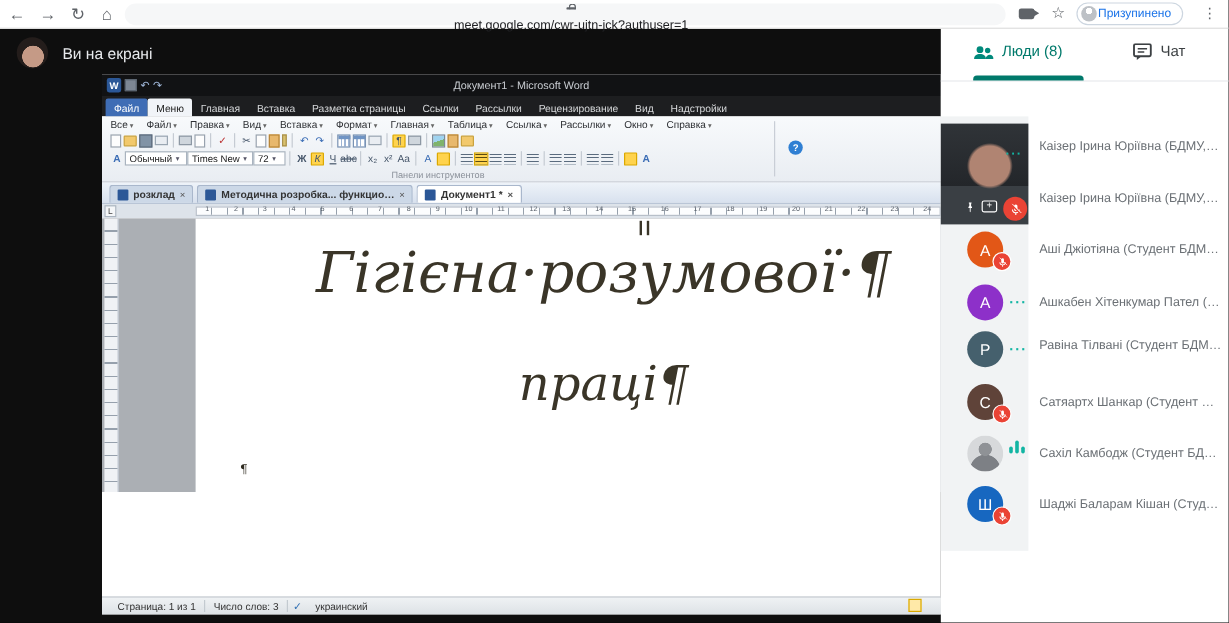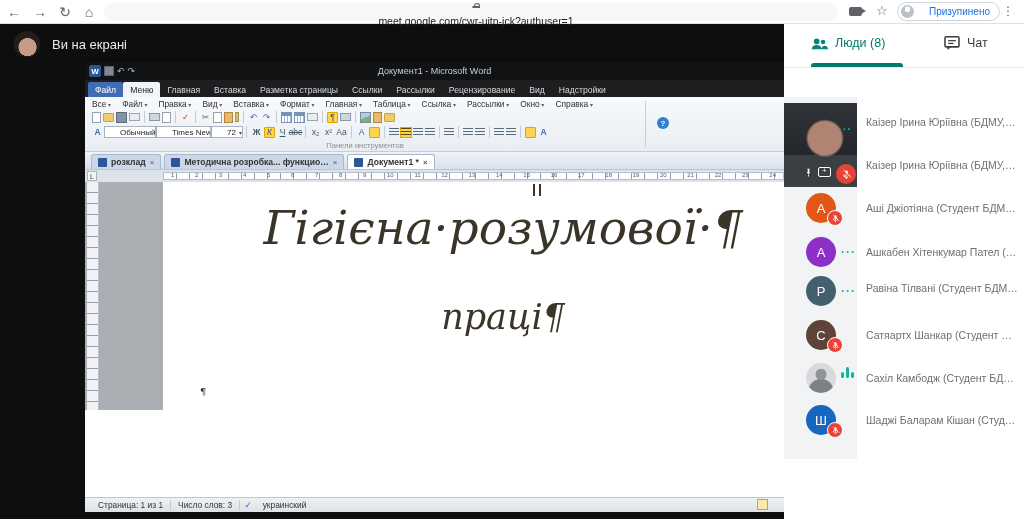--- a/index.html
+++ b/index.html
@@ -16,21 +16,21 @@
           border-radius:9px; display:flex; align-items:center; padding-left:10px; gap:7px;flex-direction:column; }
   .addr .url { font-size:10.5px; color:#202124; }
   .lock { width:8px; height:6px; border:1px solid #5f6368; border-radius:1px; position:relative; margin-top:3px; }
   .lock:before { content:""; position:absolute; left:1px; top:-4px; width:4px; height:4px;
                  border:1px solid #5f6368; border-bottom:none; border-radius:3px 3px 0 0; }
   .cam { position:absolute; left:849px; top:7px; width:13px; height:9px; background:#5f6368; border-radius:2px; }
   .cam:after { content:""; position:absolute; right:-4px; top:1px; border-left:5px solid #5f6368;
                border-top:3.5px solid transparent; border-bottom:3.5px solid transparent; }
   .star { position:absolute; left:876px; top:3px; font-size:13px; color:#5f6368; }
   .pausepill { position:absolute; left:897px; top:2px; height:19px; padding:0 9px 0 3px; border:1px solid #cdd6e0;
-               border-radius:10px; display:flex; align-items:center; gap:15px; background:#fff; }
+               border-radius:10px; display:flex; align-items:center; gap:1px; background:#fff; }
   .pausepill .pav { width:13px; height:13px; border-radius:50%; background:#bdc1c6;
                     background:radial-gradient(circle at 50% 32%, #fff 0 24%, #bdc1c6 25%); }
   .pausepill span { font-size:10px; color:#1a73e8; }
   .chromedots { position:absolute; left:1002px; top:4px; font-size:12px; color:#5f6368; }
 
   
   .banner-avatar { position:absolute; left:14px; top:31px; width:26px; height:26px; border-radius:50%;
        background:radial-gradient(circle at 52% 62%, #c59a86 0 42%, #241d1b 44%); }
   .banner-label { position:absolute; left:52px; top:37px; font-size:13px; color:#e8eaed; }
 
@@ -66,21 +66,21 @@
   .ic.brush { background:#d9c16d; width:4px; height:10px; border:1px solid #a8904e; }
   .ic.blue { color:#3a6cb5; }
   .ic.tbl { background:
       linear-gradient(#6f94c4,#6f94c4) 0 0/11px 3px no-repeat, 
       repeating-linear-gradient(90deg,#fff 0 2px,#9db4d4 2px 3px); border:1px solid #7a93b4; }
   .ic.img { background:linear-gradient(160deg,#9fd3f0 50%,#7fb36d 50%); border:1px solid #7d8a98; }
   .ic.hl { background:#ffd34d; border:1px solid #dba800; border-radius:1px; }
   .sep { width:1px; height:12px; background:#c5cbd3; margin:0 3px; flex:none; }
   .fmtr { display:flex; align-items:center; padding:3px 0 0 6px; height:15px; }
   .dd { background:#fff; border:1px solid #a9b3bf; height:12px; display:flex; align-items:center;
-        padding:0 15px; font-size:8px; color:#222; white-space:nowrap; overflow:hidden; flex:none; }
+        padding:0 3px; font-size:8px; color:#222; white-space:nowrap; overflow:hidden; flex:none; }
   .dd:after { content:"▾"; font-size:6px; color:#556; margin-left:3px; }
   .fb { font-weight:bold; } .fi { font-style:italic; } .fu { text-decoration:underline; }
   .fs { text-decoration:line-through; }
   .alignic { width:10px; height:9px; margin:0 1px; flex:none;
       background:repeating-linear-gradient(#5a6b7e 0 1px,transparent 1px 3px); }
   .alignic.hl { background:repeating-linear-gradient(#5a4a10 0 1px,#ffd34d 1px 3px); outline:1px solid #dba800; }
   .grouplabel { position:absolute; bottom:1px; left:0; width:560px; text-align:center; font-size:7.6px; color:#8a9099; }
   .rsep { position:absolute; left:560px; top:4px; bottom:4px; width:1px; background:#c9ced6; }
   .helpic { position:absolute; left:572px; top:20px; width:12px; height:12px; border-radius:50%;
             background:#2f7fd3; color:#fff; font-size:8px; font-weight:bold; display:flex;
@@ -109,21 +109,21 @@
   .docarea { position:relative; height:228px; background:#abafb4; overflow:hidden; }
   .vruler { position:absolute; left:2px; top:0; width:12px; height:100%; background:#f0f2f5;
             border-right:1px solid #b7bfc9;
             background-image:repeating-linear-gradient(transparent 0 10px, #96a0ac 10px 11px); }
   .page { position:absolute; left:78px; top:0; width:621px; height:315px; background:#fff; }
   .cursor { position:absolute; left:370px; top:2px; width:8px; height:12px;
             border-left:2px solid #3a3528; border-right:2px solid #3a3528; }
   .docline { position:absolute; left:60px; width:560px; text-align:center;
              font-family:"DejaVu Serif", serif; font-style:italic; color:#3a3528; line-height:1; }
   .l1 { top:22px; font-size:47px; }
-  .l2 { top:118px; font-size:35px;font-style:italic; }
+  .l2 { top:118px; font-size:40px;font-style:italic; }
   .pmark { position:absolute; left:37px; font-family:"DejaVu Serif", serif; font-size:10px; color:#2f2b20; }
 
   .wstatus { position:absolute; left:0; bottom:0; width:100%; height:15px;
              background:linear-gradient(#eff2f4,#dde2e6); border-top:1px solid #bfc6cc;
              display:flex; align-items:center; font-size:8.4px; color:#333; padding-left:6px; }
   .wstatus .st { padding:0 7px; border-right:1px solid #c3cad0; white-space:nowrap; }
   .wstatus .st.nb { border-right:none; }
   .spell { color:#2f6fb3; font-size:9px; padding:0 4px; }
   .viewbtn { position:absolute; right:16px; bottom:2px; width:11px; height:11px; background:#ffe9a8;
              border:1px solid #d9a800; }

